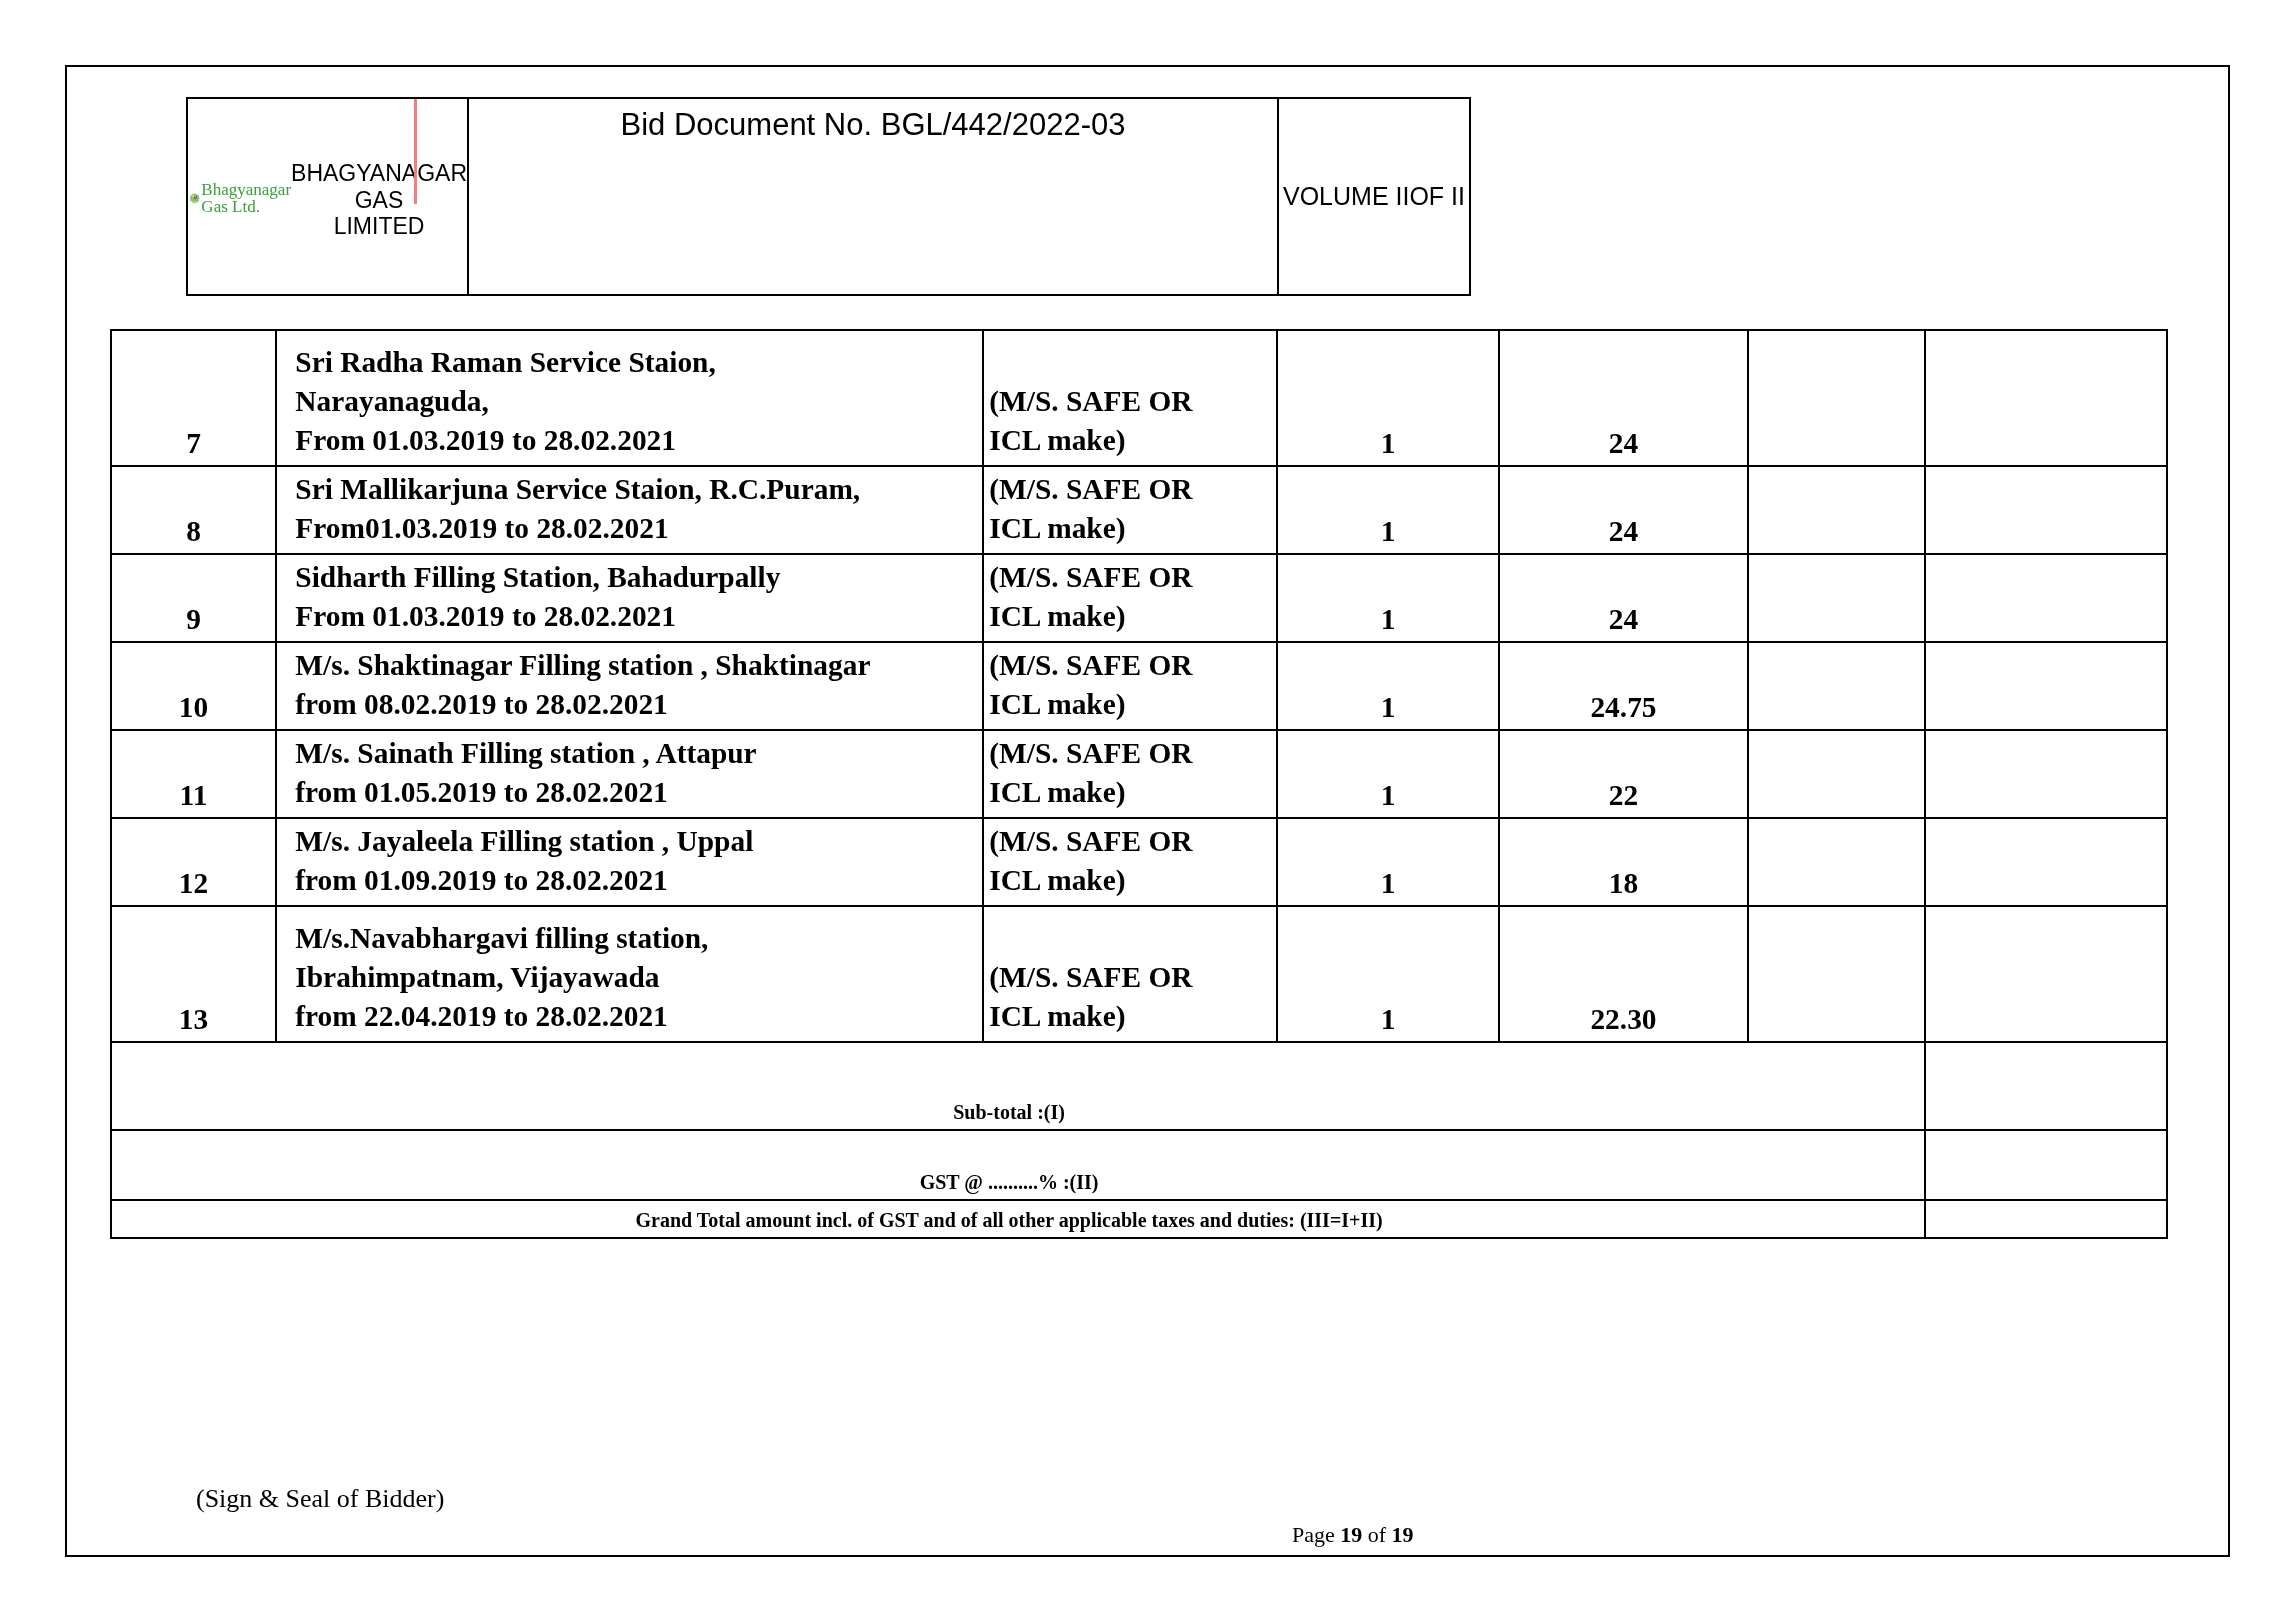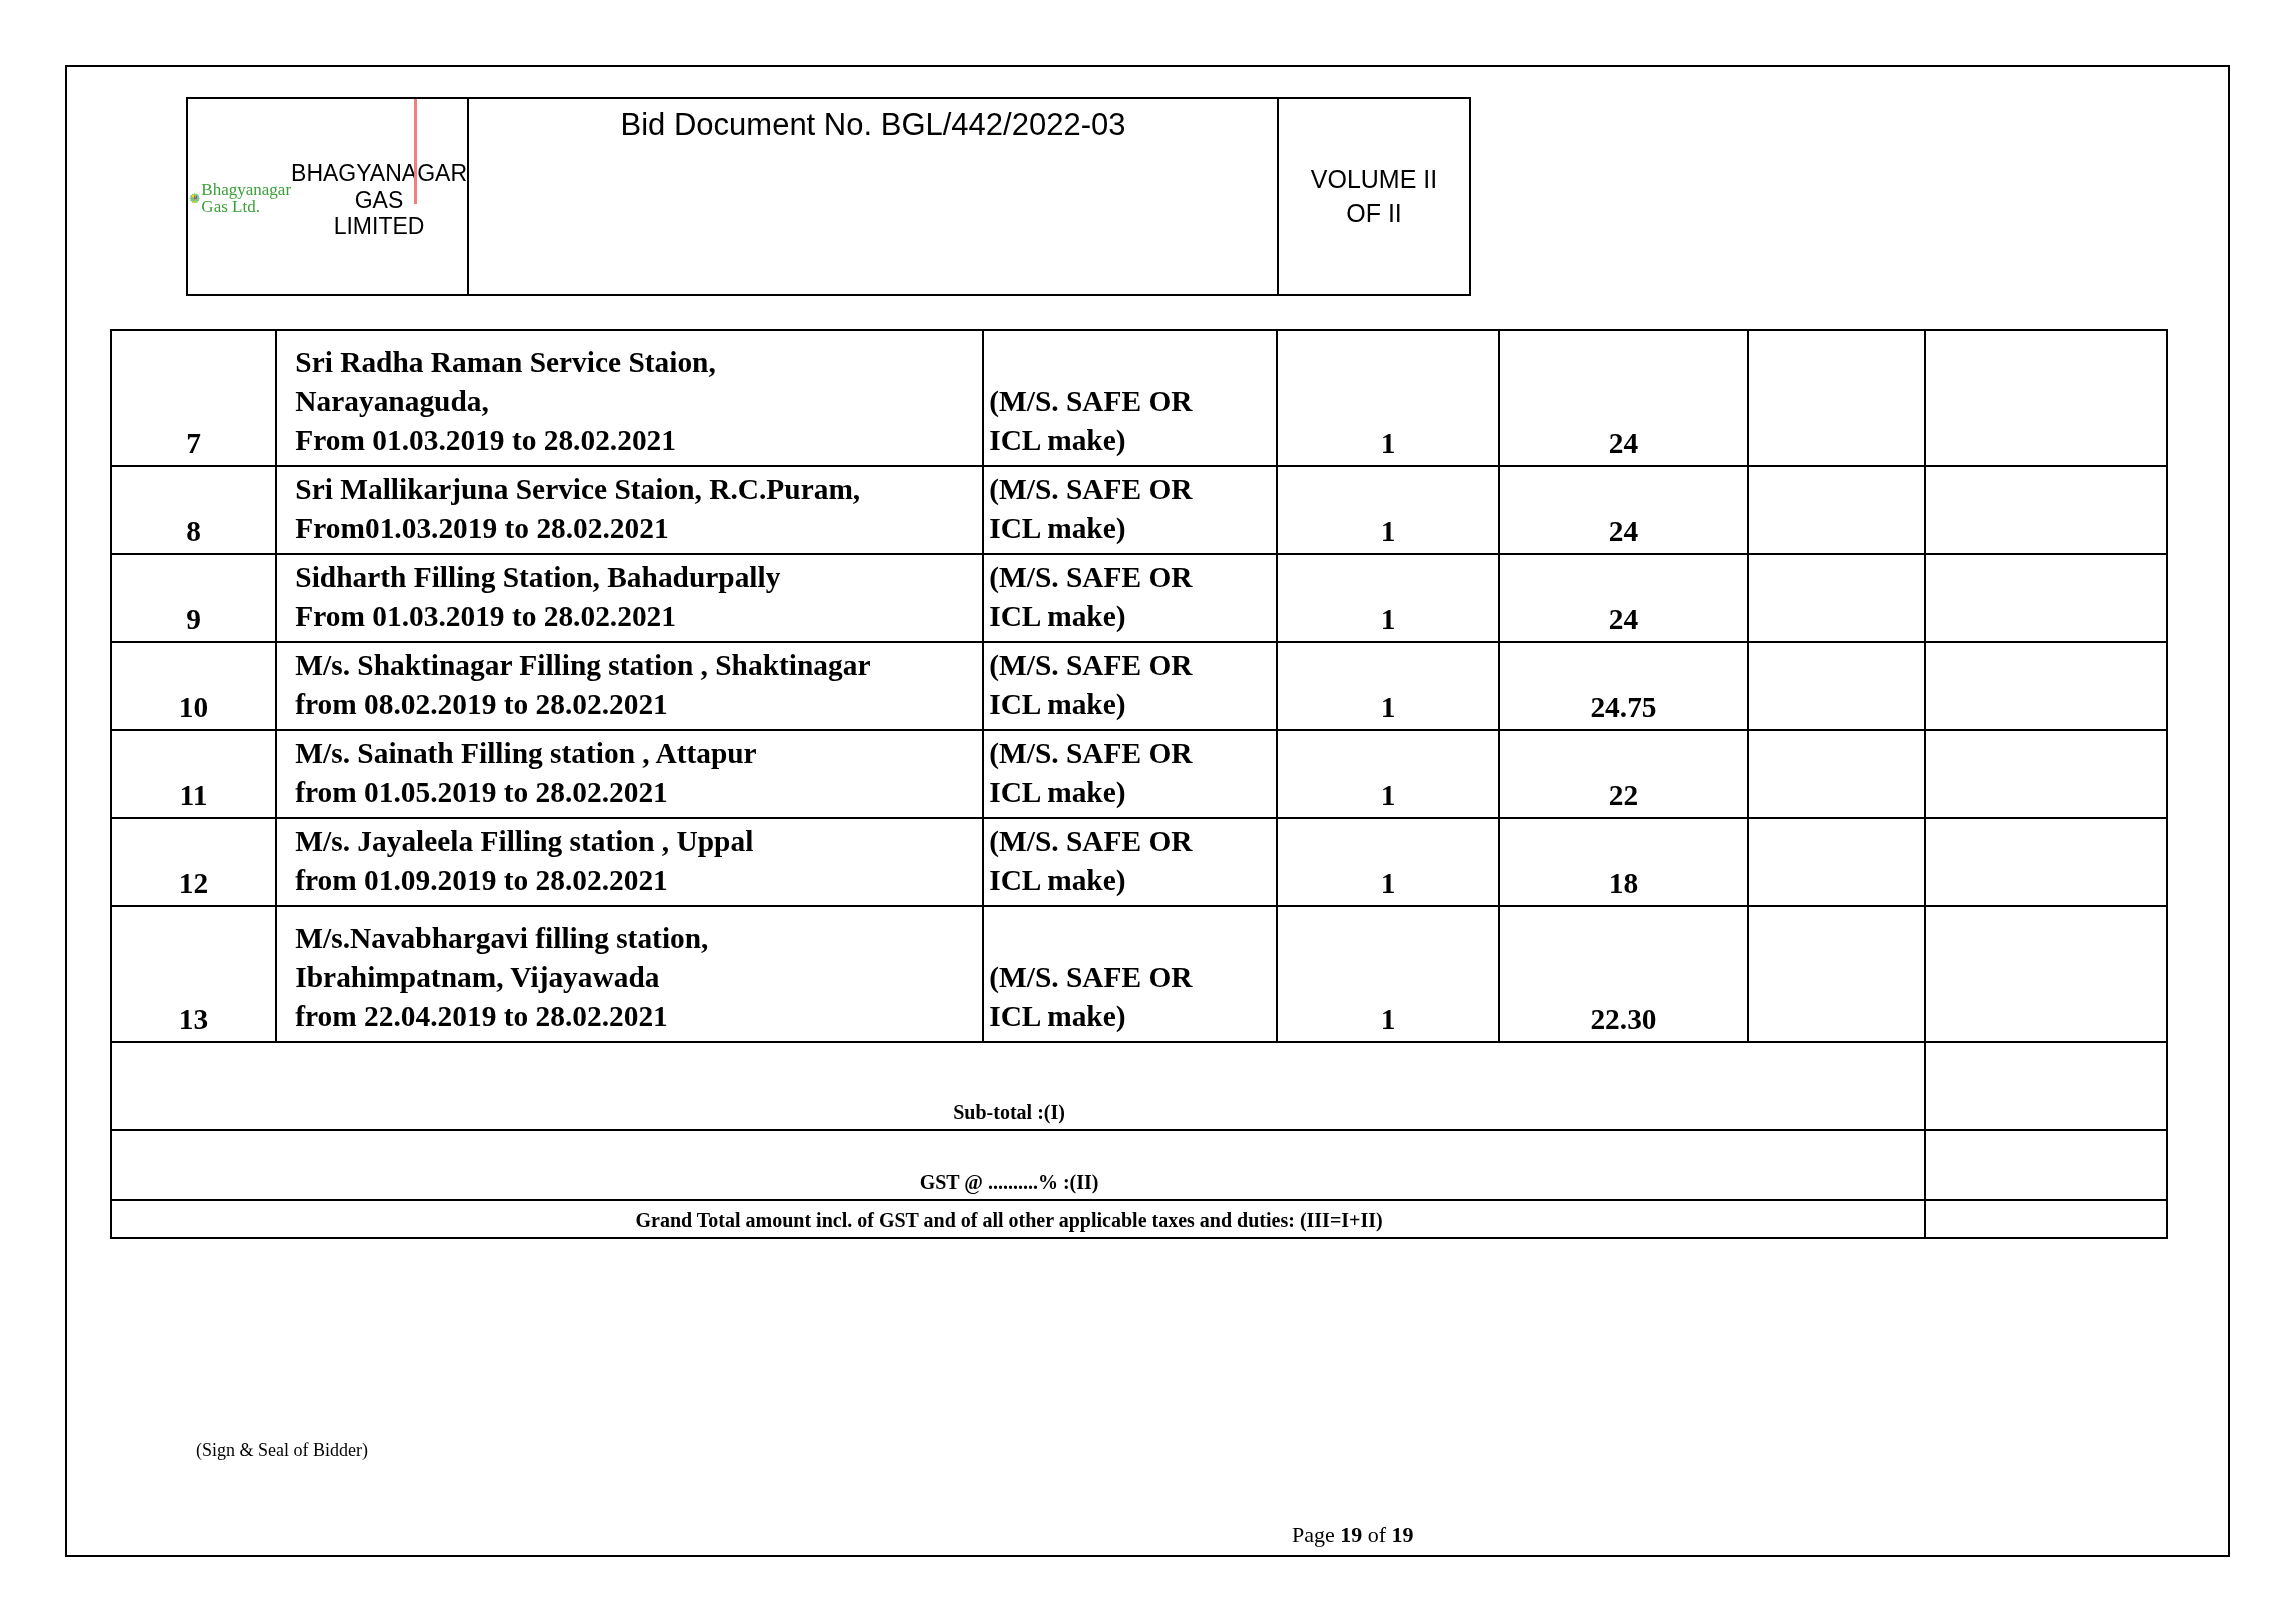--- a/index.html
+++ b/index.html
@@ -31,21 +31,21 @@
     display:flex;align-items:center;padding-top:3.9px}
   .red-rule{position:absolute;left:226px;top:0;width:2.6px;height:105px;background:var(--line-red)}
   .logo-small{font-family:"Liberation Serif",serif;font-weight:normal;color:var(--text-green);
     font-size:17px;line-height:1.05}
   .company-name{font-family:"Liberation Sans",sans-serif;font-size:23px;line-height:1.15;
     text-align:center;white-space:pre-line;margin-top:2.6px}
   .title-cell{width:810px;border-right:2px solid #000;padding:6.5px 15.7px 0 15.7px;
     font-family:"Liberation Sans",sans-serif}
   .title-text{font-size:31px;line-height:43px;text-align:justify}
   .bid-line{font-size:31px;text-align:center;margin-top:1px}
-  .volume-cell{flex:1;display:flex;flex-direction:column;align-items:center;justify-content:center;
+  .volume-cell{flex:1;display:flex;flex-direction:row;align-items:center;justify-content:center;
     font-family:"Liberation Sans",sans-serif;font-size:25px;line-height:1.35}
   
   table.grid{
     position:absolute;left:110px;top:329px;width:2056px;
     border-collapse:collapse;table-layout:fixed;
   }
   .grid td{
     border:2.6px solid #000;vertical-align:bottom;
     font-size:29.4px;font-weight:bold;padding:2.6px 5.2px 5.2px 5.2px;
     overflow:hidden;
@@ -54,21 +54,21 @@
   .grid .c-desc{text-align:left;padding-left:18.3px;white-space:pre-line;line-height:1.32}
   .grid .c-make{text-align:left;white-space:pre-line;line-height:1.32}
   .grid .c-qty,.grid .c-months{text-align:center}
   tr.r2{height:88px}
   tr.r3{height:136px}
   tr.rsub{height:88px}
   tr.rgst{height:70px}
   tr.rgrand{height:38px}
   .grid .c-total-label{text-align:center;padding-right:23px;font-size:20px}
   
-  .footer-sign{position:absolute;left:196px;top:1440px;font-size:18px}
+  .footer-sign{position:absolute;left:196px;top:1484px;font-size:26px}
   .footer-page{position:absolute;left:1292px;top:1522px;font-size:22px;white-space:pre}
   .footer-page .pg-num{font-weight:bold}
 </style>
 </head>
 <body>
 
 <div class="page-border"></div>
 
 <div class="header-box">
   <div class="logo-cell">

